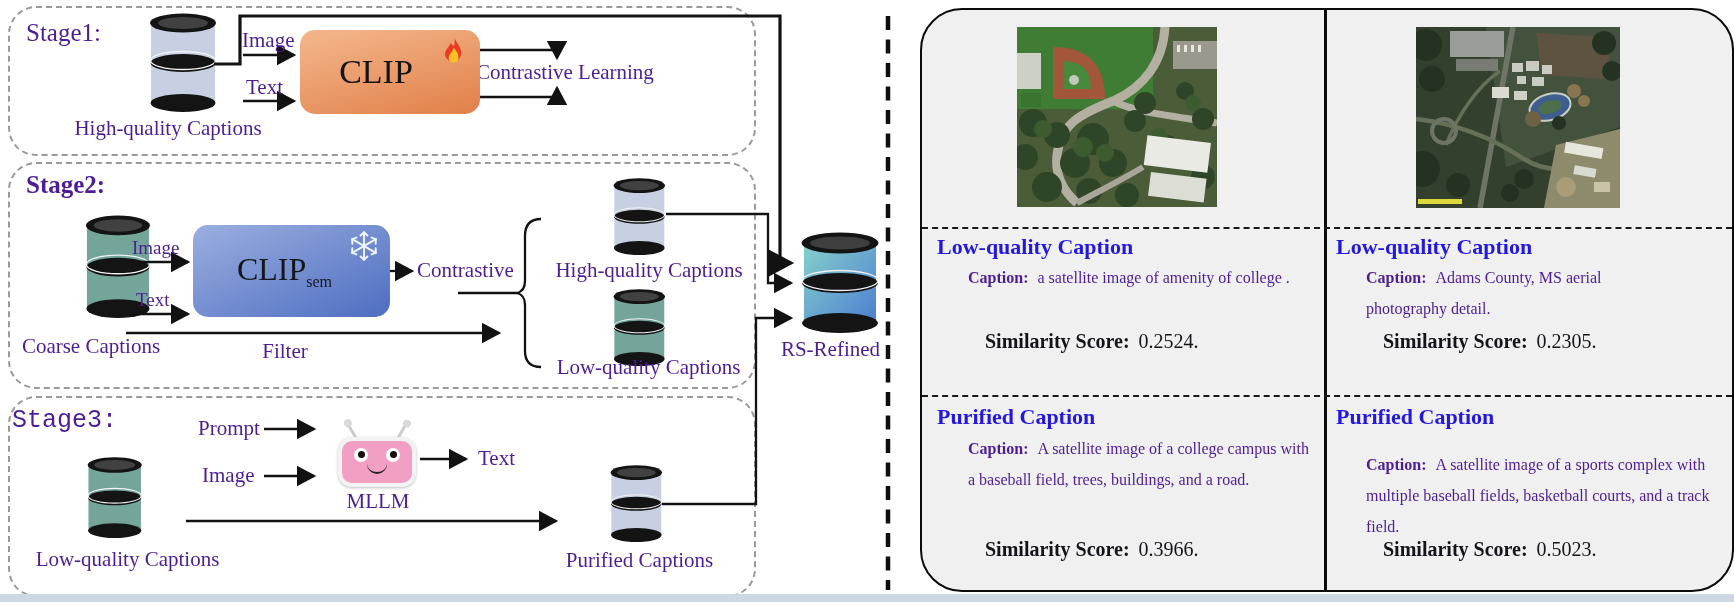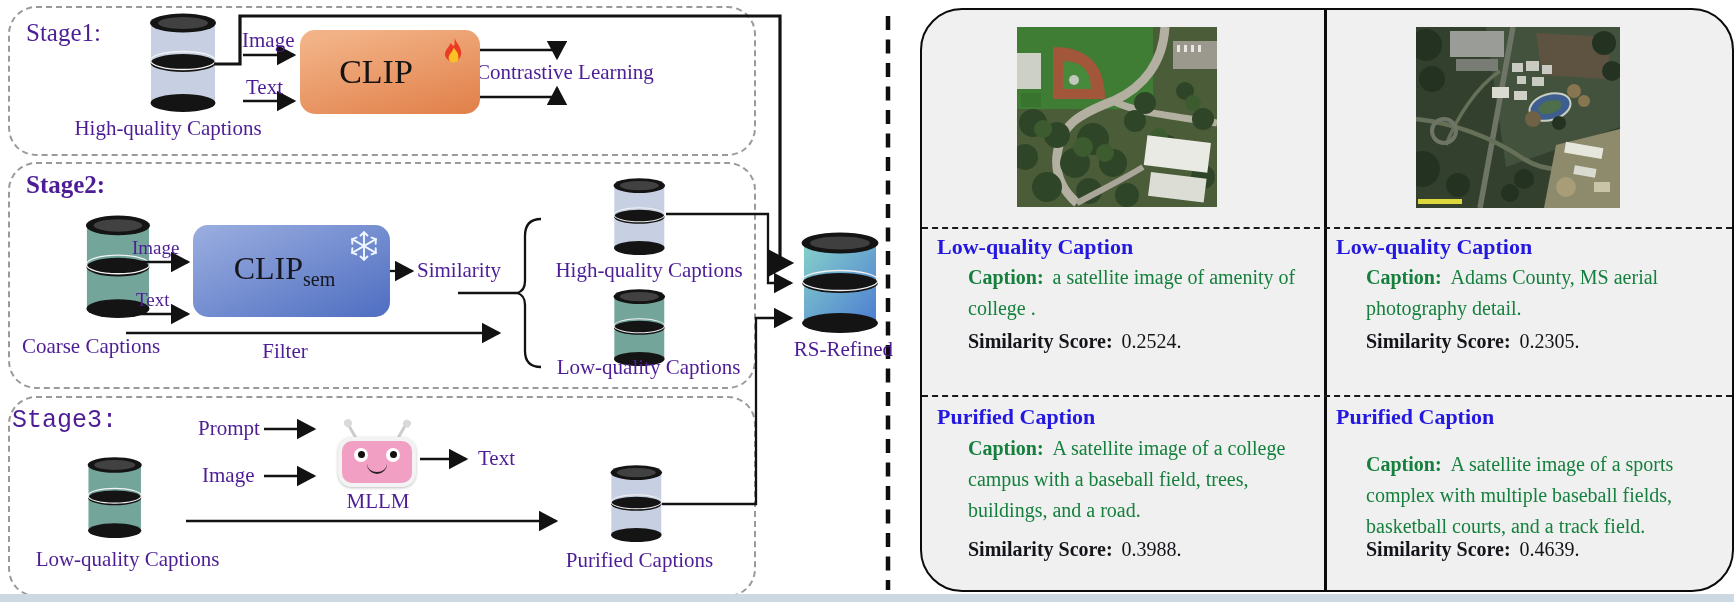--- a/index.html
+++ b/index.html
@@ -20,21 +20,21 @@
   
   .clip-box{position:absolute;left:300px;top:30px;width:180px;height:84px;border-radius:15px;
             background:linear-gradient(165deg,#f2b286 10%,#e2824c 95%);
             display:flex;align-items:center;justify-content:center;}
   .clip-box .box-title{font-size:34px;color:#141414;margin-right:28px;}
   .flame{position:absolute;right:14px;top:7px;}
   .clipsem-box{position:absolute;left:193px;top:225px;width:197px;height:92px;border-radius:15px;
             background:linear-gradient(155deg,#97abde 5%,#5271c3 95%);
             display:flex;align-items:center;justify-content:center;}
   .clipsem-box .box-title{font-size:32px;color:#16161c;margin-right:14px;}
-  .clipsem-box sub{font-size:20px;}
+  .clipsem-box sub{font-size:16px;}
   .snow{position:absolute;right:10px;top:5px;}
   
   .robot{position:absolute;left:338px;top:428px;width:78px;height:60px;}
   .ant{position:absolute;width:3px;height:14px;background:#cccccc;border-radius:2px;}
   .ant::after{content:'';position:absolute;top:-7px;left:-2.5px;width:8px;height:8px;border-radius:50%;background:#d9d9d9;}
   .a1{left:13px;top:-3px;transform:rotate(-30deg);}
   .a2{right:13px;top:-3px;transform:rotate(30deg);}
   .rbody{position:absolute;top:9px;left:0;width:70px;height:42px;background:#f19fc2;
          border:4px solid #f3f3f3;border-radius:14px;box-shadow:0 1px 3px rgba(0,0,0,.25);}
   .eye{position:absolute;top:7px;width:14px;height:14px;background:#fff;border-radius:50%;}
@@ -42,24 +42,24 @@
   .e1{left:12px;}.e2{right:12px;}
   .mouth{position:absolute;left:50%;transform:translateX(-50%);top:20px;width:20px;height:11px;
          border-bottom:2.6px solid #222;border-radius:0 0 11px 11px;}
   
   .panel{position:absolute;left:920px;top:8px;width:810px;height:580px;background:#f0f0f0;
          border:2.5px solid #0b0b0b;border-radius:42px;overflow:hidden;}
   .v-div{position:absolute;left:402px;top:0;bottom:0;width:2.5px;background:#0b0b0b;}
   .h-dash{position:absolute;left:0;right:0;border-top:2px dashed #1a1a1a;}
   .sat{position:absolute;}
   .panel h3{position:absolute;margin:0;font-size:22px;font-weight:bold;color:#2418e0;white-space:nowrap;}
-  .cap{position:absolute;margin:0;font-size:20px;line-height:31px;color:#15803d;}
+  .cap{position:absolute;margin:0;font-size:16px;line-height:31px;color:#4c1d95;}
   .cap b{margin-right:9px;}
   .score{position:absolute;margin:0;font-size:20px;color:#14141a;white-space:nowrap;}
-  .score b{margin-right:9px;}
+  .score b{margin-right:9px;margin-left:17px;}
   .bottom-strip{position:absolute;left:0;top:594px;width:1734px;height:8px;background:#ccd8e2;}
 </style>
 </head>
 <body>
 
 <div class="canvas">
 
   <div class="stage-box" id="s1box"></div>
   <div class="stage-box" id="s2box"></div>
   <div class="stage-box" id="s3box"></div>
@@ -136,33 +136,33 @@
   <div class="lbl stage-lbl" style="left:26px;top:18px;">Stage1:</div>
   <div class="lbl ctr" style="left:58px;top:116px;width:220px;">High-quality Captions</div>
   <div class="lbl" style="left:242px;top:28px;">Image</div>
   <div class="lbl" style="left:246px;top:75px;">Text</div>
   <div class="lbl" style="left:476px;top:60px;">Contrastive Learning</div>
 
   <div class="lbl stage-lbl" style="left:26px;top:170px;font-weight:bold;">Stage2:</div>
   <div class="lbl ctr" style="left:6px;top:334px;width:170px;">Coarse Captions</div>
   <div class="lbl sm" style="left:132px;top:237px;">Image</div>
   <div class="lbl sm" style="left:136px;top:289px;">Text</div>
-  <div class="lbl" style="left:417px;top:258px;">Similarity</div>
+  <div class="lbl" style="left:417px;top:258px;">Contrastive</div>
   <div class="lbl ctr" style="left:544px;top:258px;width:210px;">High-quality Captions</div>
   <div class="lbl ctr" style="left:546px;top:355px;width:205px;">Low-quality Captions</div>
   <div class="lbl ctr" style="left:225px;top:339px;width:120px;">Filter</div>
 
   <div class="lbl stage-lbl" style="left:12px;top:406px;font-family:Liberation Mono, monospace;">Stage3:</div>
   <div class="lbl" style="left:198px;top:416px;">Prompt</div>
   <div class="lbl" style="left:202px;top:463px;">Image</div>
   <div class="lbl ctr" style="left:336px;top:489px;width:84px;">MLLM</div>
   <div class="lbl" style="left:478px;top:446px;">Text</div>
   <div class="lbl ctr" style="left:20px;top:547px;width:215px;">Low-quality Captions</div>
   <div class="lbl ctr" style="left:552px;top:548px;width:175px;">Purified Captions</div>
-  <div class="lbl ctr" style="left:768px;top:337px;width:125px;text-align:right;">RS-Refined</div>
+  <div class="lbl ctr" style="left:768px;top:337px;width:125px;">RS-Refined</div>
 
   <div class="clip-box">
     <span class="box-title">CLIP</span>
     <svg class="flame" viewBox="0 0 24 30" width="25" height="31">
       <path d="M13 1 C14.5 6 19.5 9 19.5 16 A8 8 0 0 1 3.8 18 C3.4 12 8 10 9.3 5.6 C10.6 8.4 12.6 9.4 13 7.2 Z" fill="#e93c22"></path>
       <path d="M12.2 10.5 C15 14 16.8 15.6 16.8 19.8 A4.8 4.8 0 0 1 7.3 20.8 C7.1 17 10.8 15.2 12.2 10.5 Z" fill="#f9c123"></path>
     </svg>
   </div>
 
   <div class="clipsem-box">
@@ -286,25 +286,25 @@
       </g>
       <rect x="2" y="172" width="44" height="5" fill="#ded73c"></rect>
     </svg>
 
     <h3 style="left:15px;top:224px;">Low-quality Caption</h3>
     <p class="cap" style="left:46px;top:252px;width:345px;"><b>Caption:</b><span>a satellite image of amenity of college .</span></p>
     <p class="score" style="left:46px;top:320px;"><b>Similarity Score:</b><span>0.2524.</span></p>
 
     <h3 style="left:15px;top:394px;">Purified Caption</h3>
     <p class="cap" style="left:46px;top:423px;width:352px;"><b>Caption:</b><span>A satellite image of a college campus with a baseball field, trees, buildings, and a road.</span></p>
-    <p class="score" style="left:46px;top:528px;"><b>Similarity Score:</b><span>0.3988.</span></p>
+    <p class="score" style="left:46px;top:528px;"><b>Similarity Score:</b><span>0.3966.</span></p>
 
     <h3 style="left:414px;top:224px;">Low-quality Caption</h3>
     <p class="cap" style="left:444px;top:252px;width:320px;"><b>Caption:</b><span>Adams County, MS aerial photography detail.</span></p>
     <p class="score" style="left:444px;top:320px;"><b>Similarity Score:</b><span>0.2305.</span></p>
 
     <h3 style="left:414px;top:394px;">Purified Caption</h3>
     <p class="cap" style="left:444px;top:423px;width:345px;margin-top:16px;"><b>Caption:</b><span>A satellite image of a sports complex with multiple baseball fields, basketball courts, and a track field.</span></p>
-    <p class="score" style="left:444px;top:528px;"><b>Similarity Score:</b><span>0.4639.</span></p>
+    <p class="score" style="left:444px;top:528px;"><b>Similarity Score:</b><span>0.5023.</span></p>
   </div>
 
   <div class="bottom-strip"></div>
 </div>
 
 </body></html>

